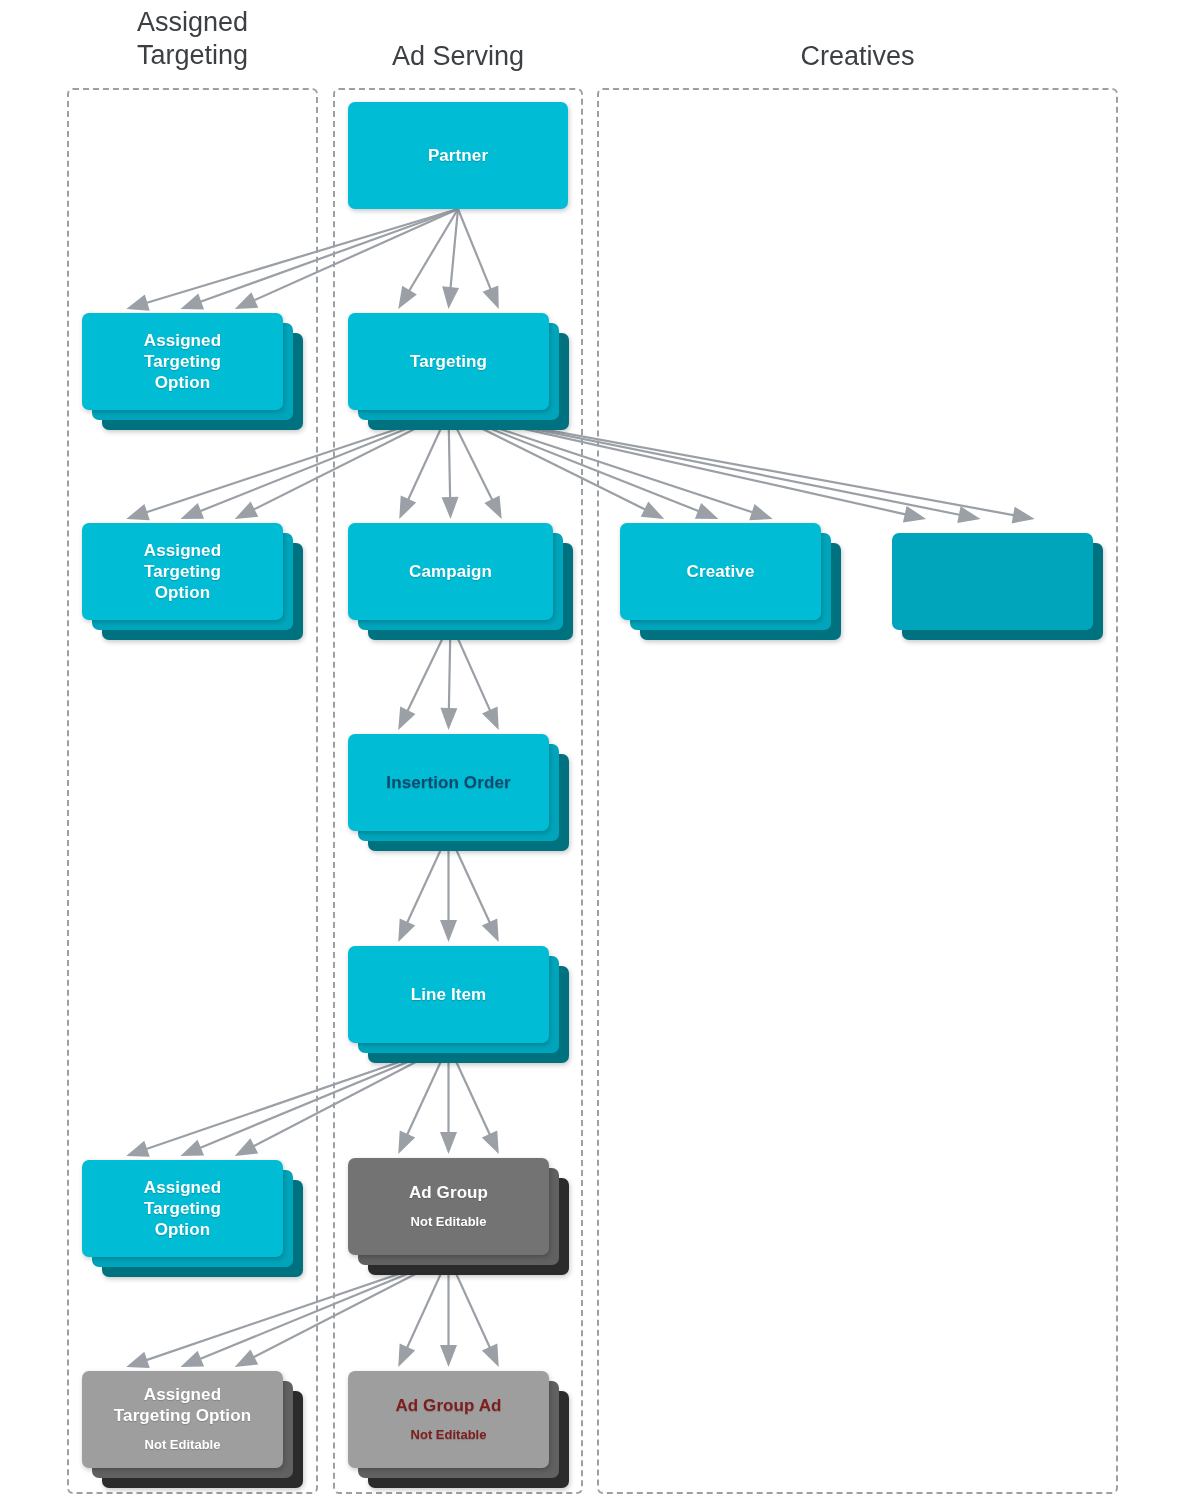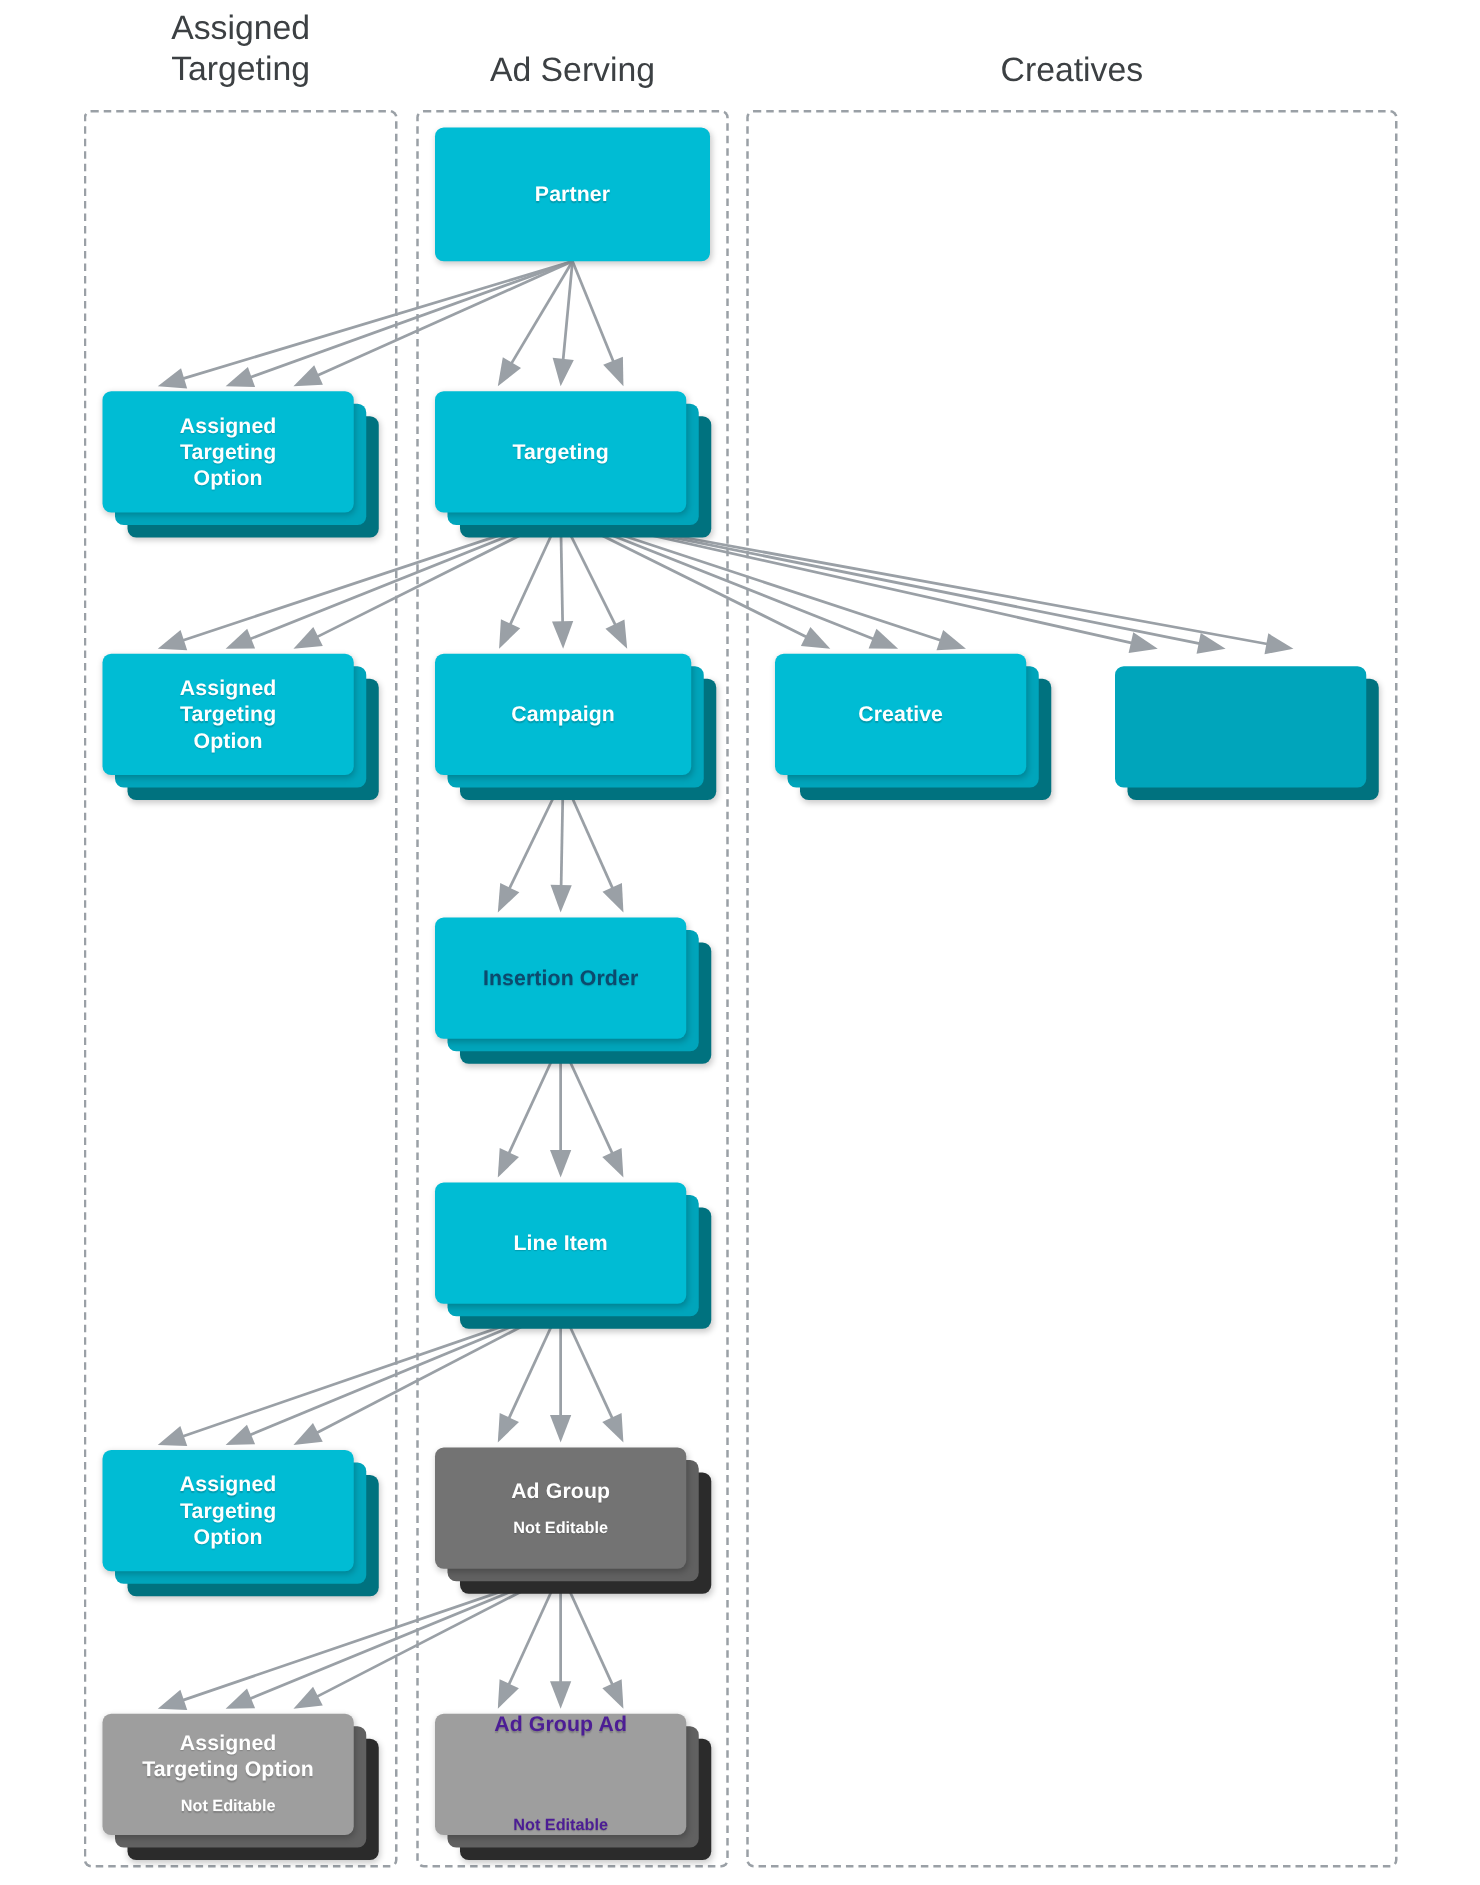--- a/index.html
+++ b/index.html
@@ -254,20 +254,20 @@
         <div class="layer" style="left: 10px; top: 10px; width: 201px; height: 97px; background: rgb(97, 97, 97);"></div>
         <div class="card has-sub" style="width: 201px; height: 97px; background: rgb(158, 158, 158); color: rgb(255, 255, 255);">
           <div class="node-title" style="white-space: pre-line;">Assigned
 Targeting Option</div>
           <div class="node-sub">Not Editable</div>
         </div>
       </div>
       <div class="node" style="left: 348px; top: 1371px; width: 223px; height: 119px;">
         <div class="layer" style="left: 20px; top: 20px; width: 201px; height: 97px; background: rgb(43, 43, 43); box-shadow: rgba(0, 0, 0, 0.22) 1px 2px 5px;"></div>
         <div class="layer" style="left: 10px; top: 10px; width: 201px; height: 97px; background: rgb(97, 97, 97);"></div>
-        <div class="card has-sub" style="width: 201px; height: 97px; background: rgb(158, 158, 158); color: #4c1d95; justify-content: space-between;">
+        <div class="card has-sub" style="width: 201px; height: 97px; background: rgb(158, 158, 158); color: #7f1d1d;">
           <div class="node-title" style="white-space: pre-line;">Ad Group Ad</div>
           <div class="node-sub">Not Editable</div>
         </div>
       </div>
     </div>
 
 </div>
 
 </body></html>

